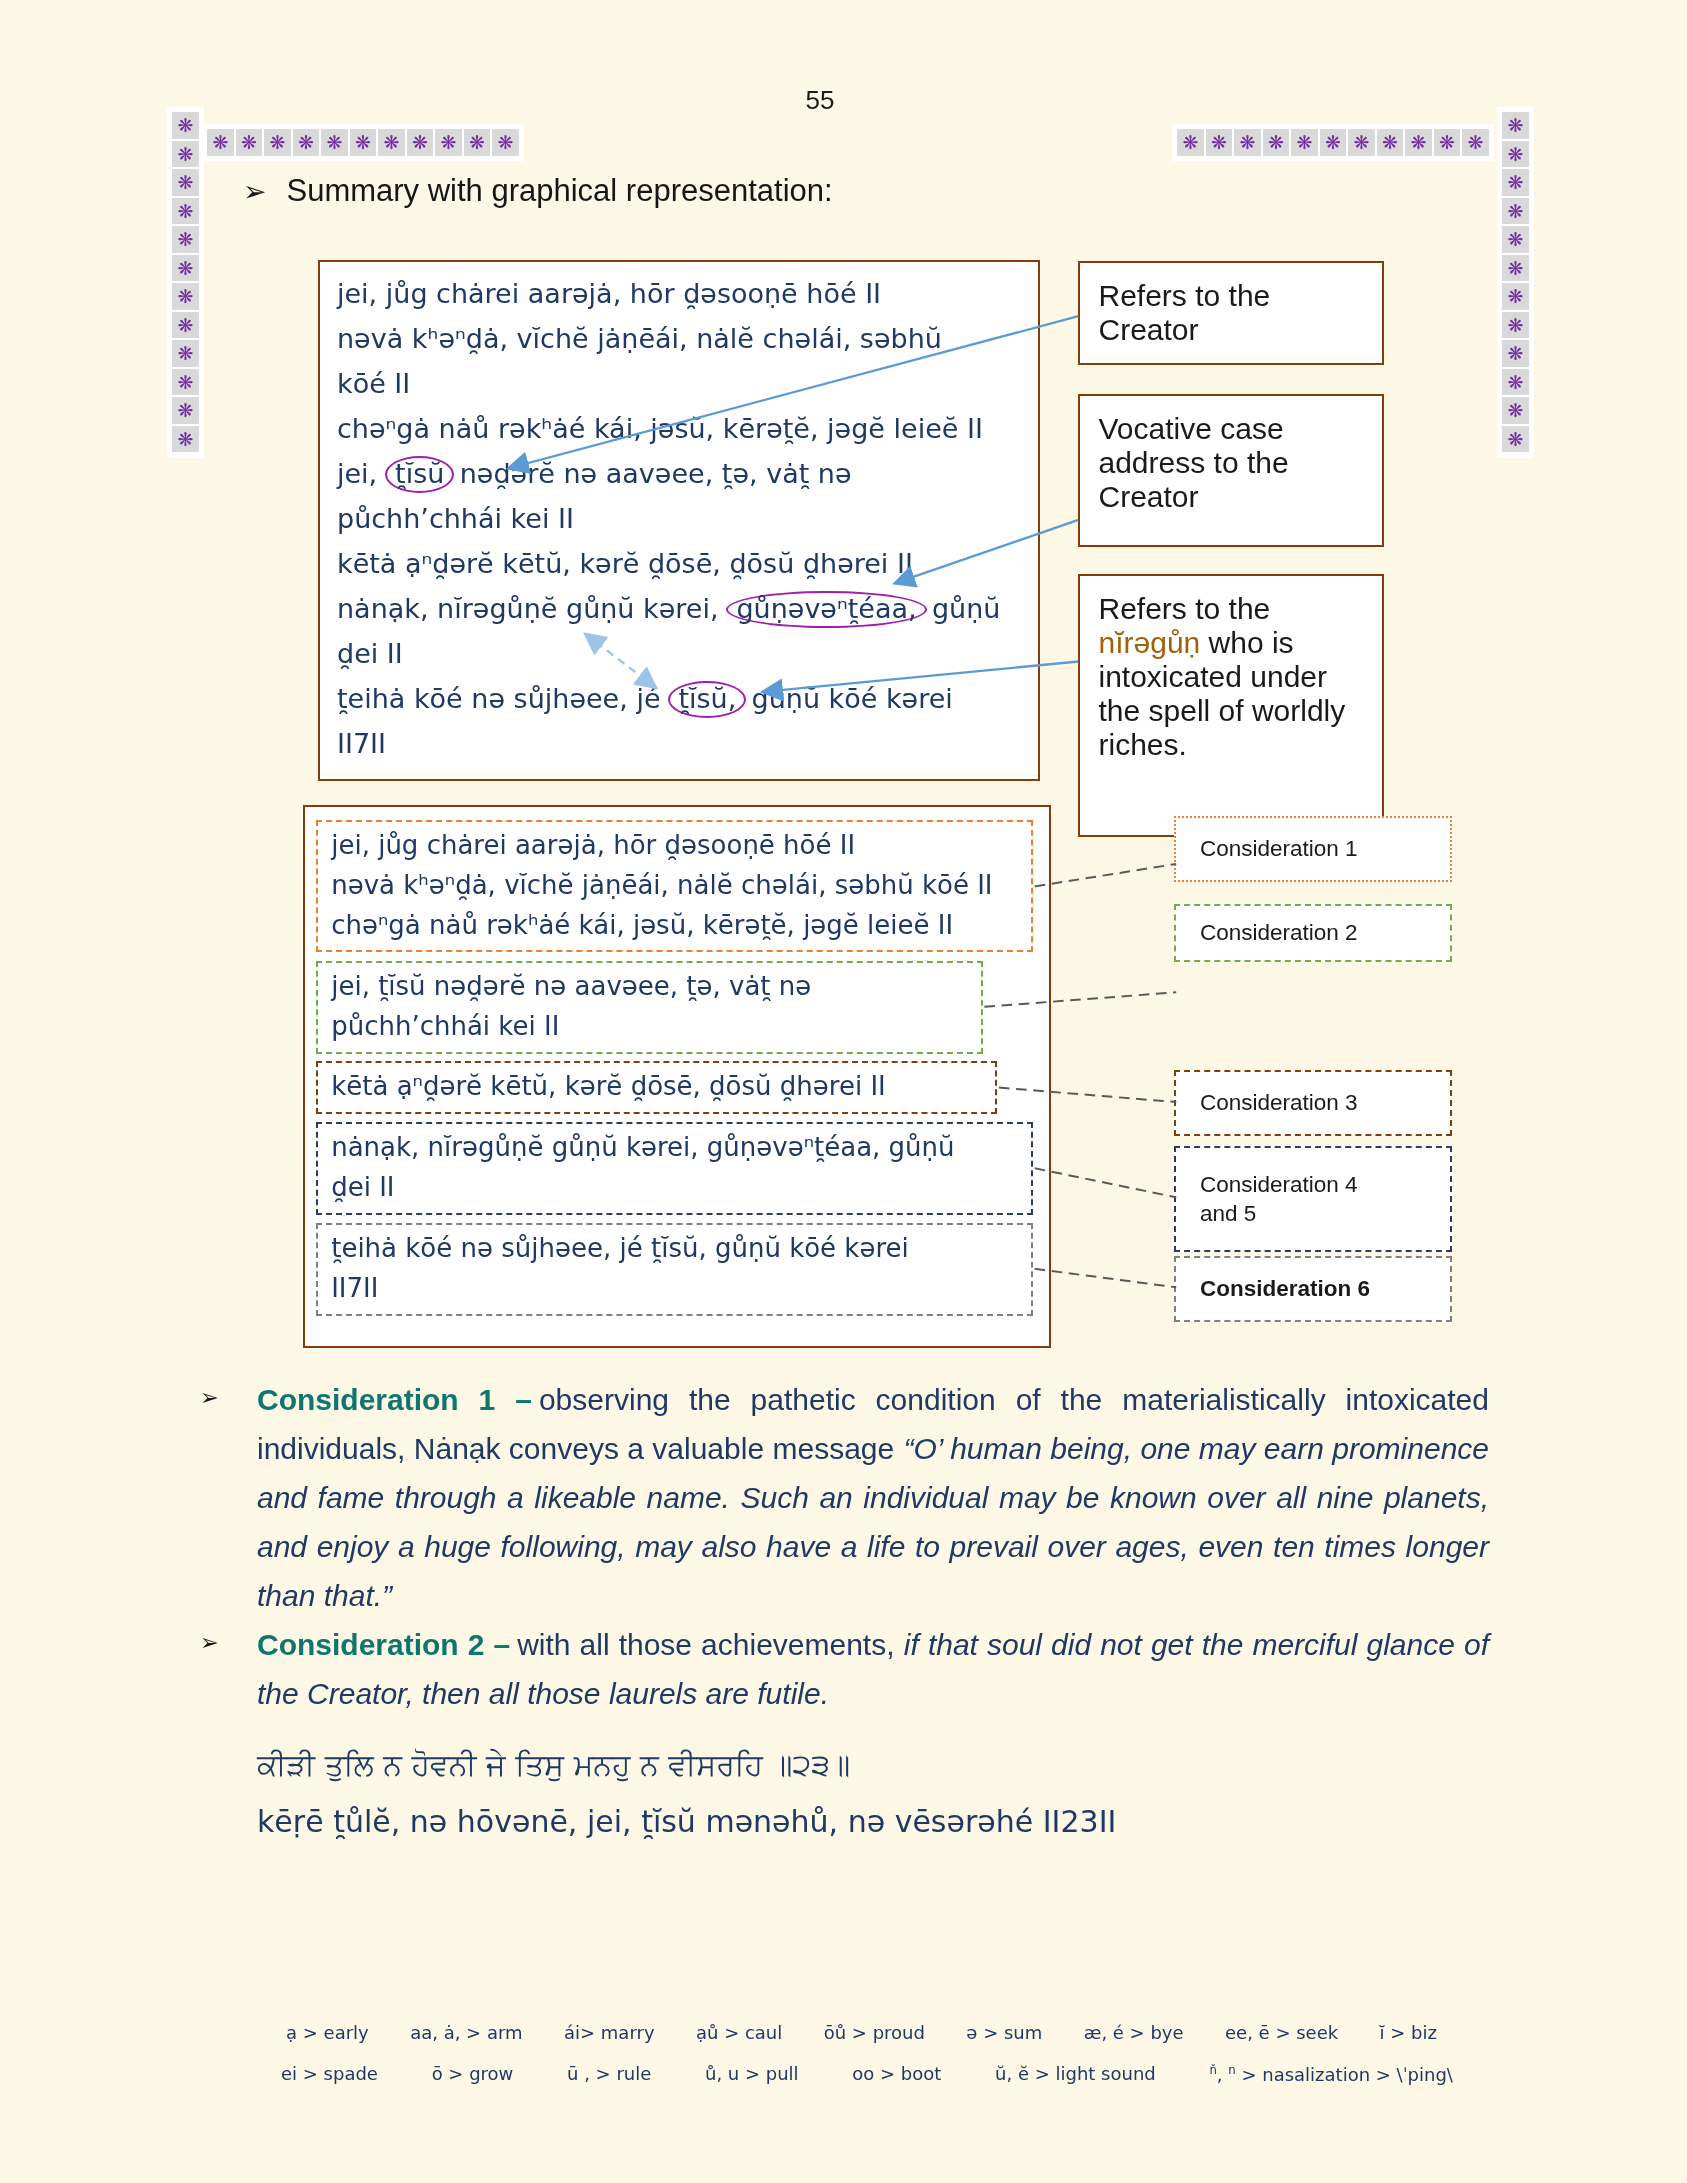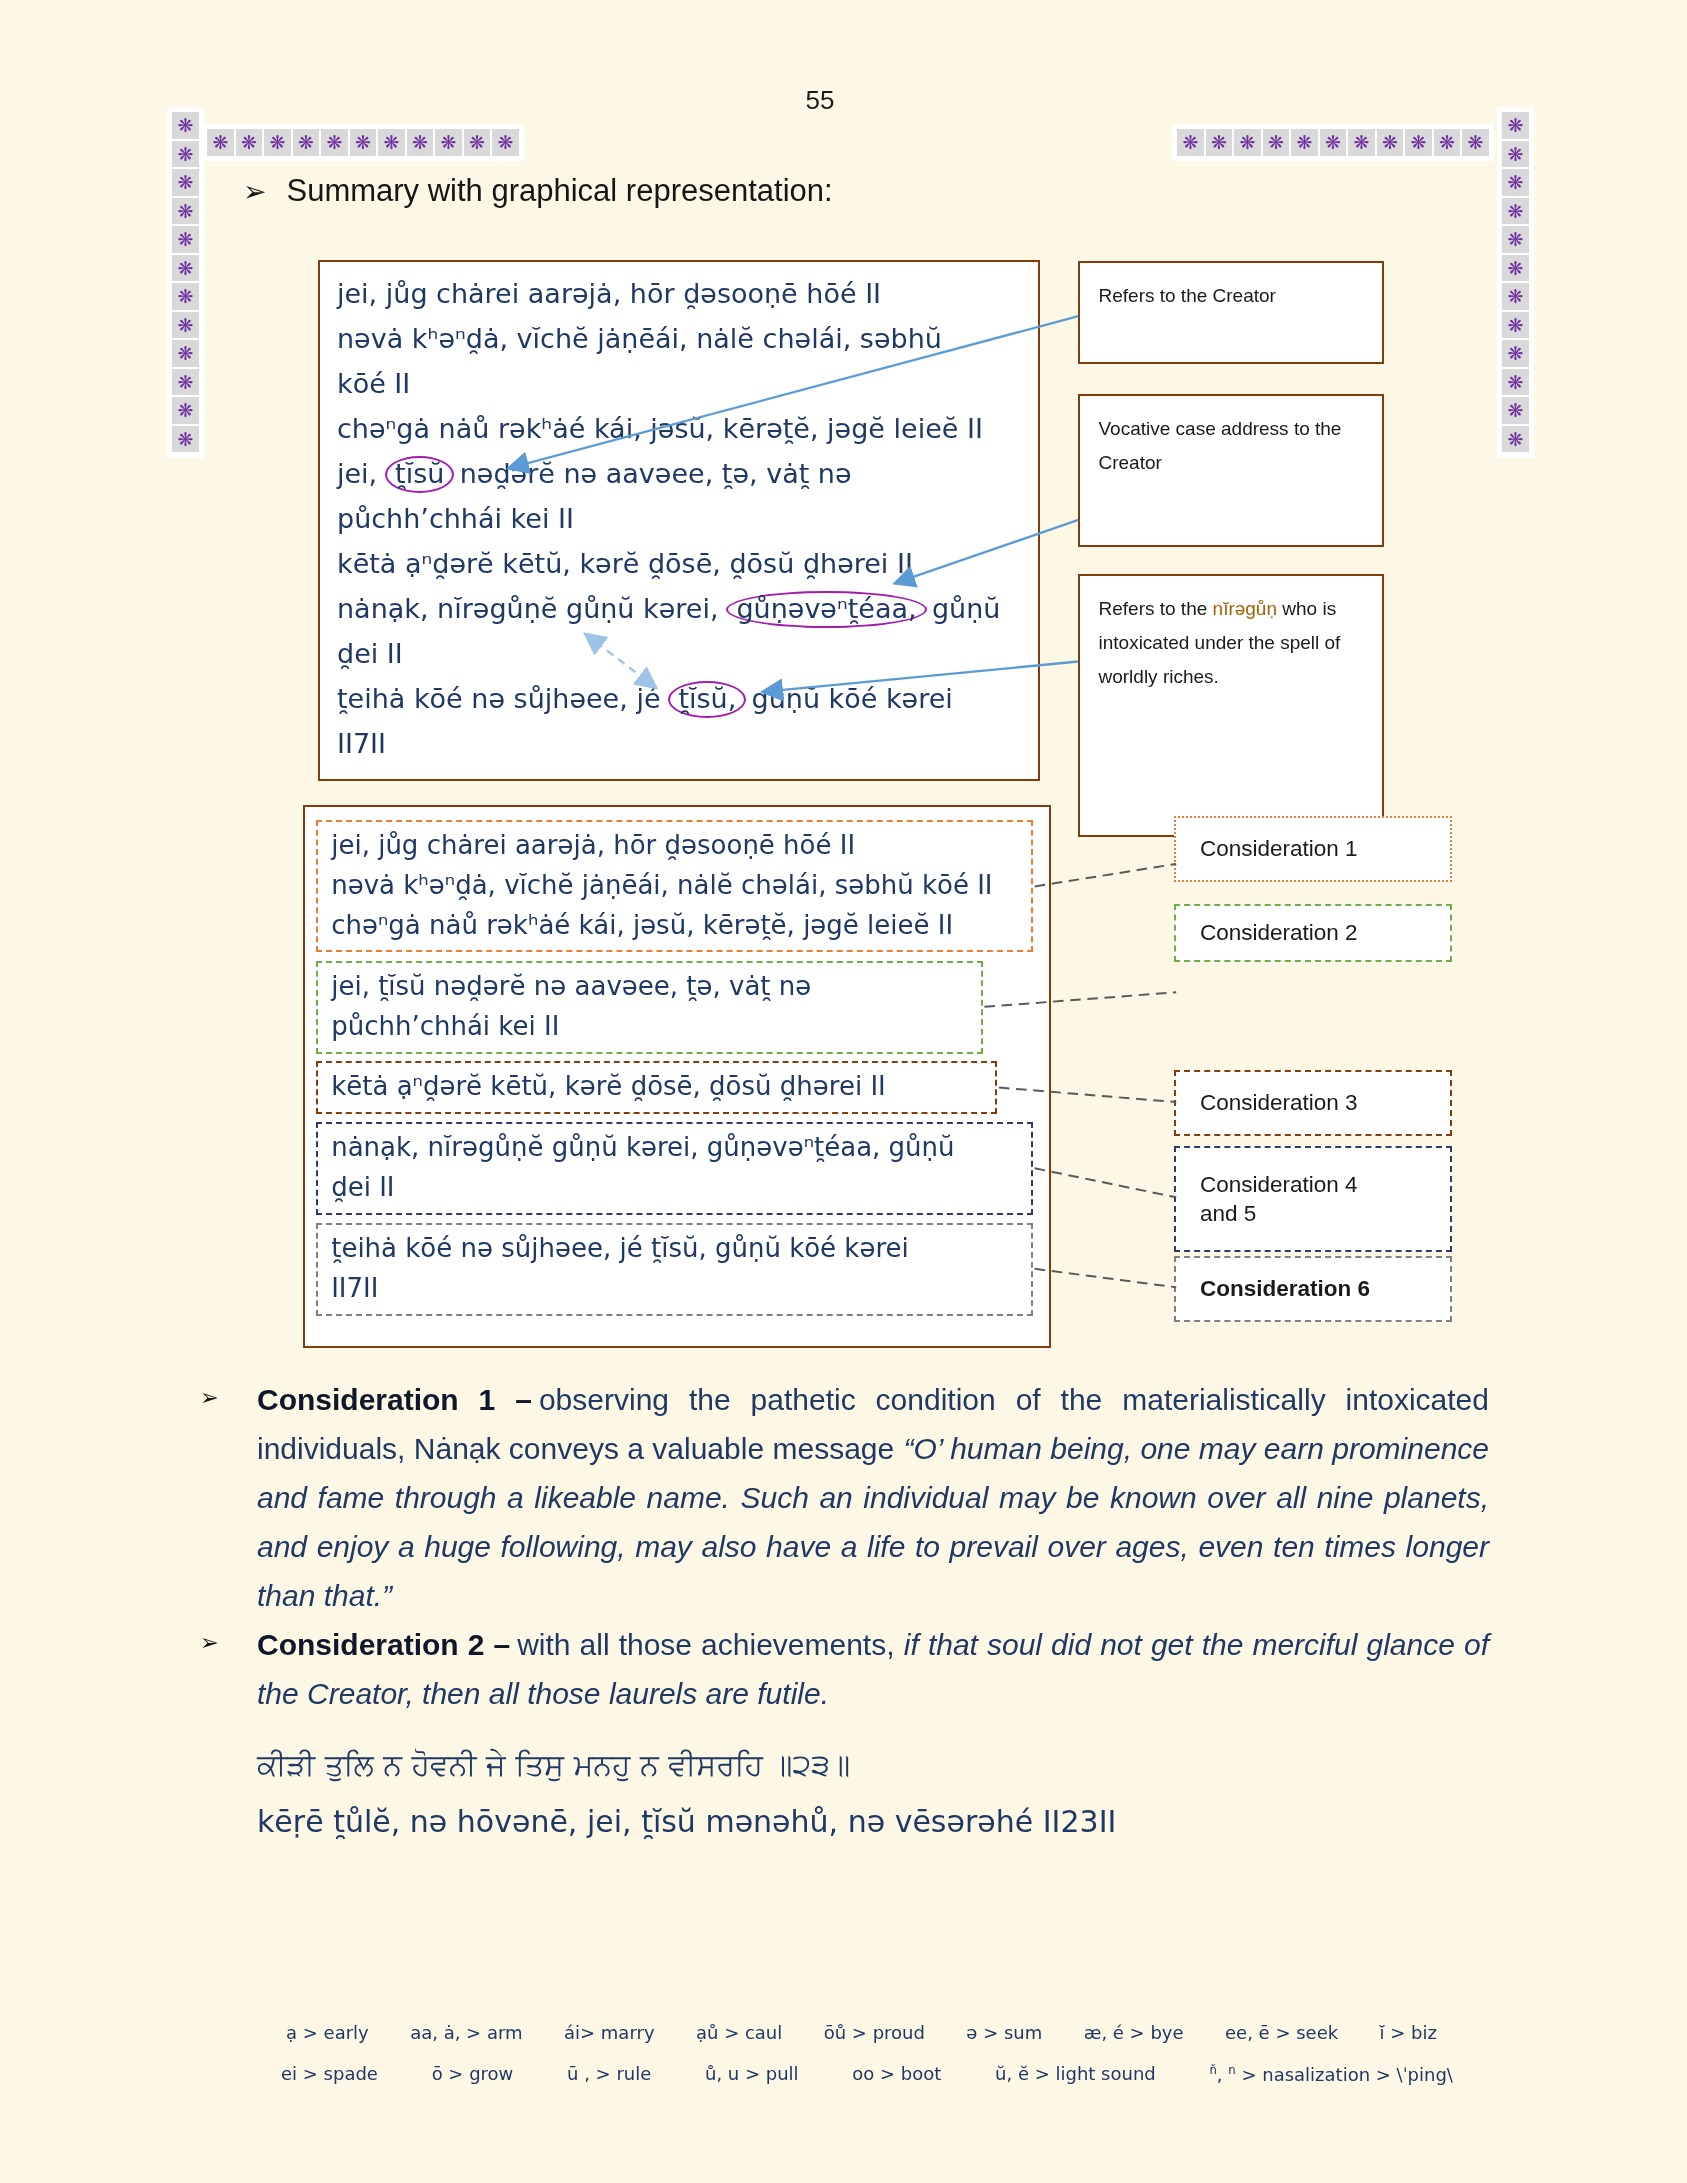--- a/index.html
+++ b/index.html
@@ -29,21 +29,21 @@
         font-family:"DejaVu Sans",sans-serif;font-size:27px;color:#1F3864;line-height:45px;}
   .tline{white-space:nowrap;}
   .circled{display:inline-block;border:2px solid #a21caf;border-radius:50%;
            padding:0 8px 2px 8px;margin:0 5.3px;line-height:1.15;}
   .circled:empty{display:none;}
   .post:empty{display:none;}
   .pre{margin-right:2.6px;}
 
   
   .callout{position:absolute;left:1078px;width:306px;background:#FFFFFF;border:2.6px solid #843C0C;
-           box-sizing:border-box;padding:16px 18.5px;font-size:19px;line-height:34px;color:#1a1a1a;}
+           box-sizing:border-box;padding:16px 18.5px;font-size:30px;line-height:34px;color:#1a1a1a;}
   #callout-a{top:261px;min-height:103px;}
   #callout-b{top:394px;min-height:153px;}
   #callout-c{top:574px;min-height:263px;}
   .hl-navy{color:#a16207;}
 
   
   #box2{left:303px;top:805px;width:748px;height:543px;}
   .src{position:absolute;background:#FFFFFF;box-sizing:border-box;padding:3.3px 13.2px;
        font-family:"DejaVu Sans",sans-serif;font-size:26px;color:#1F3864;line-height:40px;white-space:nowrap;}
   #src1{left:316px;top:820px;width:717px;height:132px;border:2px dashed #ED7D31;}
@@ -61,21 +61,21 @@
   #con4{top:1146px;height:106px;border:2px dashed #2F3B66;line-height:29px;}
   #con4 span{max-width:198px;display:inline-block;}
   #con6{top:1256px;height:66px;border:2px dashed #808080;font-weight:bold;}
 
   
   #overlay{position:absolute;left:0;top:0;width:1687px;height:2183px;pointer-events:none;}
 
   
   .para{position:absolute;left:257px;width:1232px;font-size:30px;line-height:49px;
         text-align:justify;color:#1F3864;}
-  .para .lead{color:#0f172a;font-weight:bold;margin-right:7px;}
+  .para .lead{color:#0f766e;font-weight:bold;margin-right:7px;}
   .para .body{margin-right:9.3px;}
   .para .quote{font-style:italic;}
   .p-bullet{position:absolute;left:200px;font-size:22.5px;color:#161616;}
   #para1{top:1375px;}
   #pb1{top:1384px;}
   #para2{top:1620px;}
   #pb2{top:1629px;}
 
   
   .gurmukhi{position:absolute;left:257px;top:1747px;font-family:"DejaVu Sans",sans-serif;

